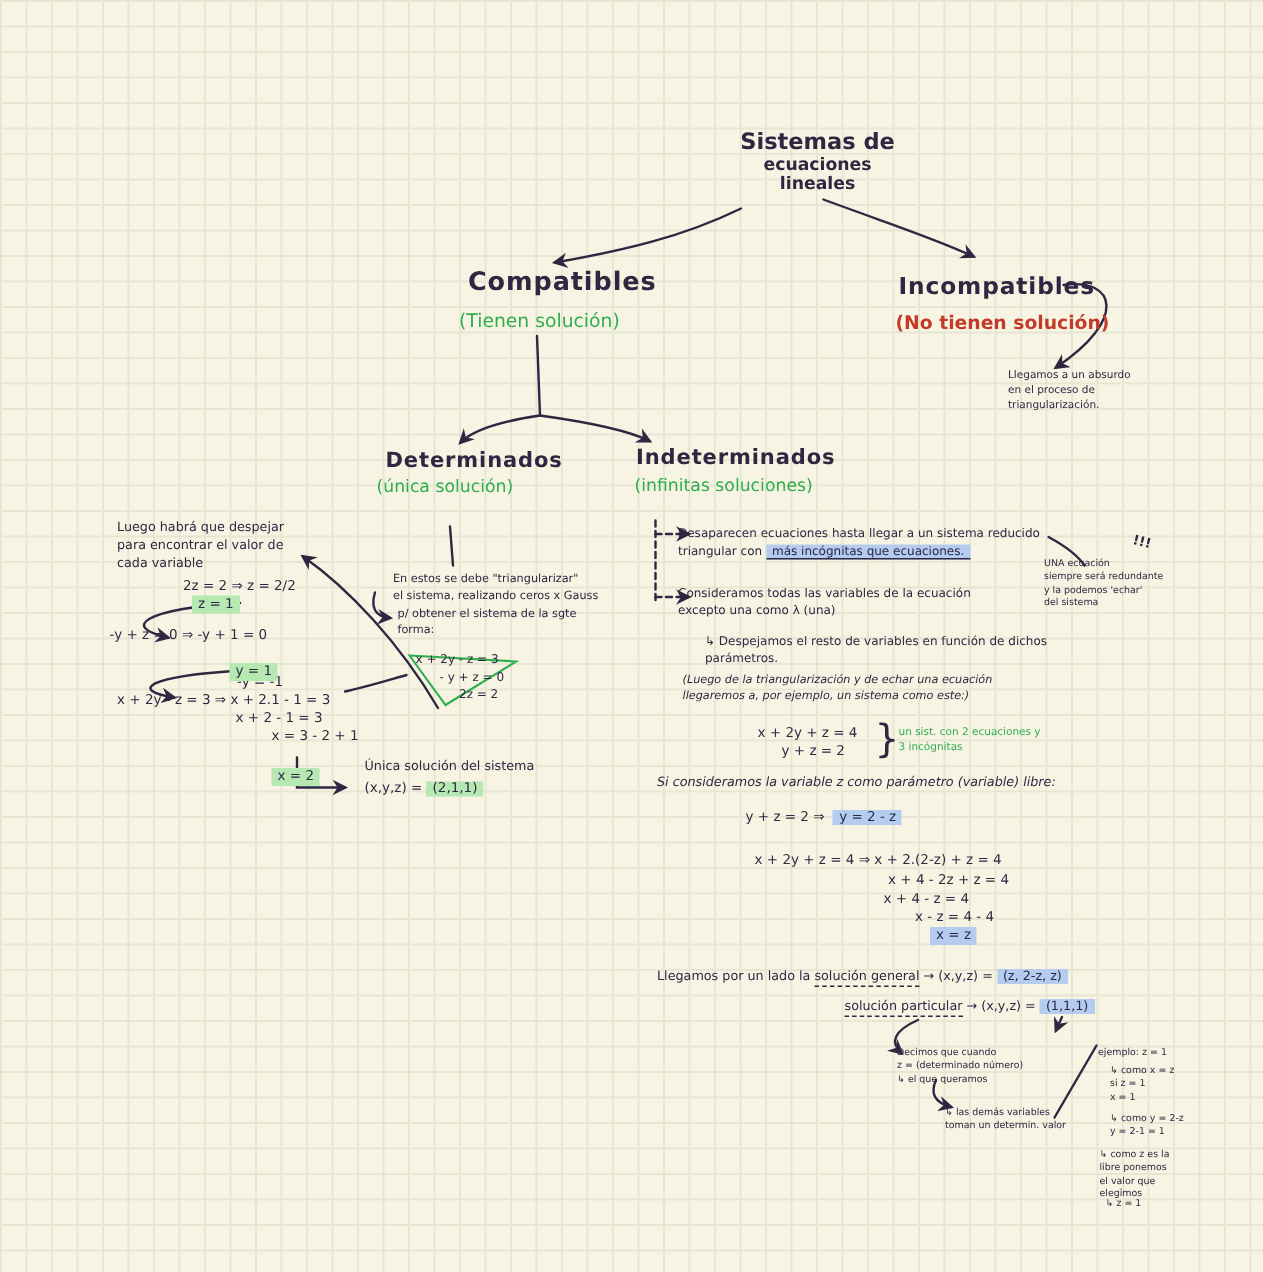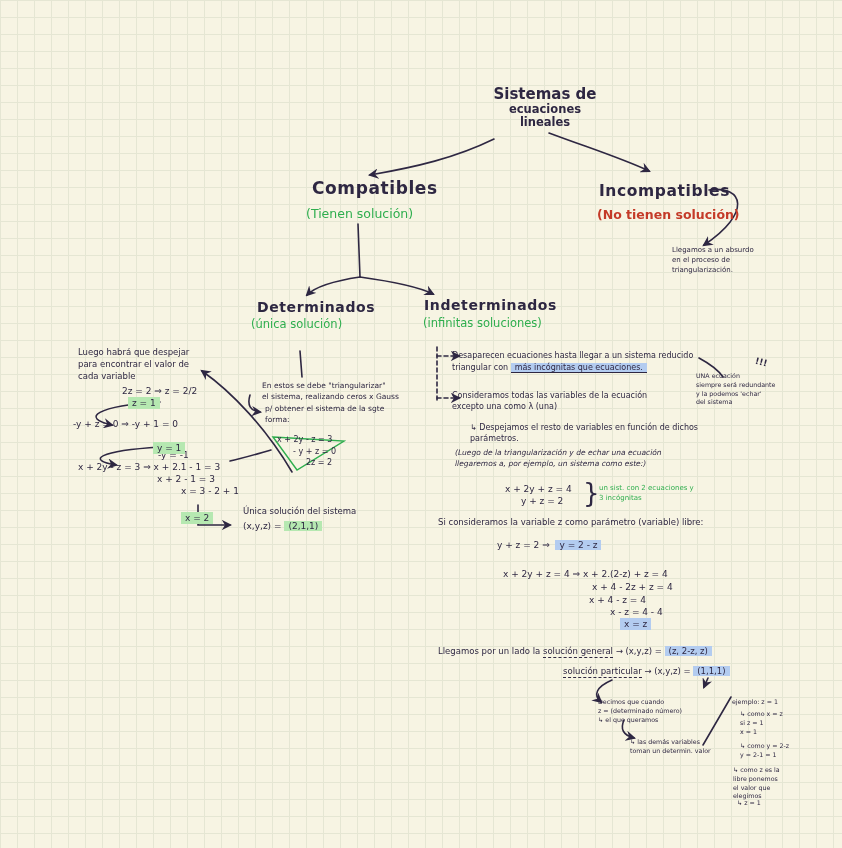--- a/index.html
+++ b/index.html
@@ -141,21 +141,21 @@
 excepto una como λ (una)</div>
   <div class="abs pre t75" style="left:455px;top:448px;font-style:italic;">(Luego de la triangularización y de echar una ecuación
 llegaremos a, por ejemplo, un sistema como este:)</div>
   <div class="abs pre t8" style="left:470px;top:422px;">↳ Despejamos el resto de variables en función de dichos
 parámetros.</div>
   <div class="abs t9" style="left:505px;top:483px;">x + 2y + z = 4</div>
   <div class="abs t9" style="left:521px;top:495px;">y + z = 2</div>
   <div class="abs brace" style="left:583px;top:480px;">}</div>
   <div class="abs pre t7 green" style="left:599px;top:484px;">un sist. con 2 ecuaciones y
 3 incógnitas</div>
-  <div class="abs t85" style="left:438px;top:517px;">Si consideramos la variable z como parámetro (variable) libre:</div>
+  <div class="abs t85" style="left:438px;top:517px;font-style:italic;">Si consideramos la variable z como parámetro (variable) libre:</div>
   <div class="abs t9" style="left:497px;top:539px;">
     <span>y + z = 2   ⇒</span>&nbsp;&nbsp;<span class="hl-b">y = 2 - z</span>
   </div>
   <div class="abs t9" style="left:503px;top:568px;">x + 2y + z = 4  ⇒  x + 2.(2-z) + z = 4</div>
   <div class="abs t9" style="left:592px;top:581px;">x + 4 - 2z + z = 4</div>
   <div class="abs t9" style="left:589px;top:594px;">x + 4 - z = 4</div>
   <div class="abs t9" style="left:610px;top:606px;">x - z = 4 - 4</div>
   <div class="abs t9 hl-b" style="left:620px;top:618px;">x = z</div>
   <div class="abs t85" style="left:438px;top:646px;">
     <span>Llegamos por un lado la </span><span class="u-dash">solución general</span><span> → (x,y,z) = </span><span class="hl-b">(z, 2-z, z)</span>

